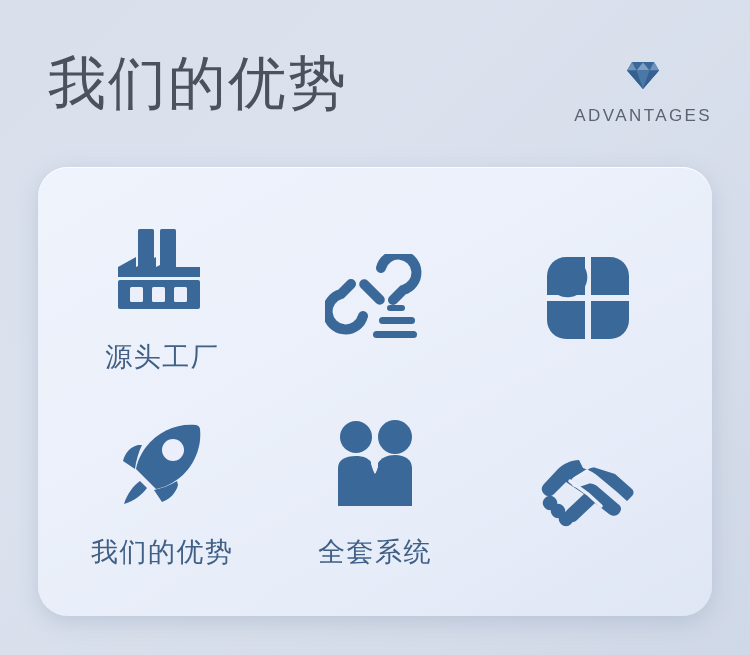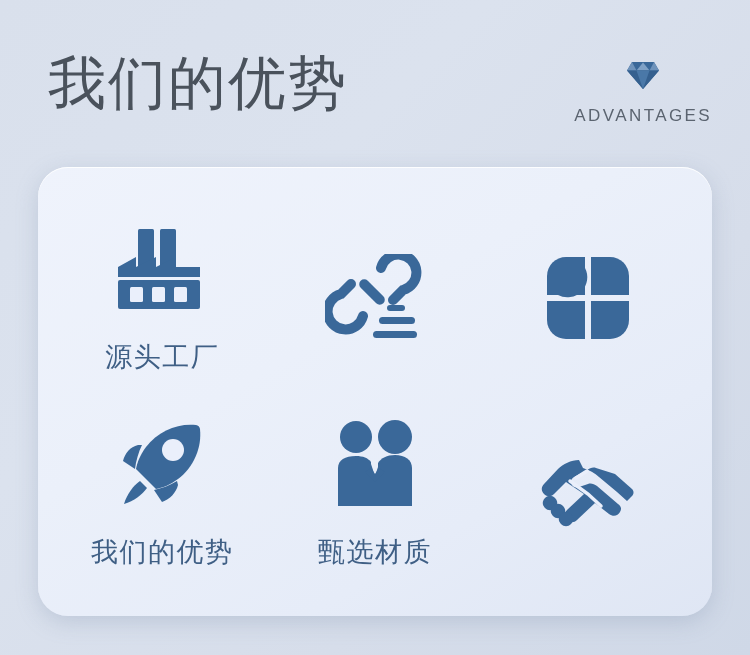--- a/index.html
+++ b/index.html
@@ -162,21 +162,21 @@
           <g fill="#3a6899">
             <circle cx="27" cy="17" r="16"></circle>
             <circle cx="66" cy="17" r="17"></circle>
             <path d="M9 48 C9 40 16 36 27 36 C34 36 39 38 42 42 L42 86 L9 86 Z"></path>
             <path d="M83 48 C83 40 76 35 66 35 C58 35 52 38 49 43 L49 86 L83 86 Z"></path>
             <path d="M42 44 L46 56 L50 44 L50 86 L42 86 Z"></path>
             <path d="M36 52 L46 62 L56 52 L50 48 L46 54 L42 48 Z"></path>
           </g>
         </svg>
       </div>
-      <div class="cell-label">甄选材质</div>
+      <div class="cell-label">全套系统</div>
     </div>
 
     <div class="grid-cell">
       <div class="cell-icon">
         <svg width="98" height="78" viewBox="0 0 98 78" xmlns="http://www.w3.org/2000/svg">
           <g fill="#3a6899">
             <path d="M40 6 C32 6 24 10 19 15 L5 30 C2 33 2 37 5 40 C8 43 12 43 15 40 L27 28 L45 40 L28 56 C25 59 25 63 28 66 C31 69 35 69 38 66 L56 49 L70 60 C74 63 79 62 81 58 C83 55 82 52 79 50 L58 32 C55 30 52 29 49 30 L40 33 C37 34 34 33 33 31 C31 28 32 25 35 23 L48 16 C51 14 54 13 57 14 L76 20 L93 35 C95 37 95 40 93 42 L88 47 L78 38 L60 23 C56 19 50 16 44 14 Z"></path>
             <path d="M6 44 C9 41 13 41 16 44 C19 47 19 51 16 54 C13 57 9 57 6 54 C3 51 3 47 6 44 Z"></path>
             <path d="M14 52 C17 49 21 49 24 52 C27 55 27 59 24 62 C21 65 17 65 14 62 C11 59 11 55 14 52 Z"></path>
             <path d="M22 60 C25 57 29 57 32 60 C35 63 35 67 32 70 C29 73 25 73 22 70 C19 67 19 63 22 60 Z"></path>

